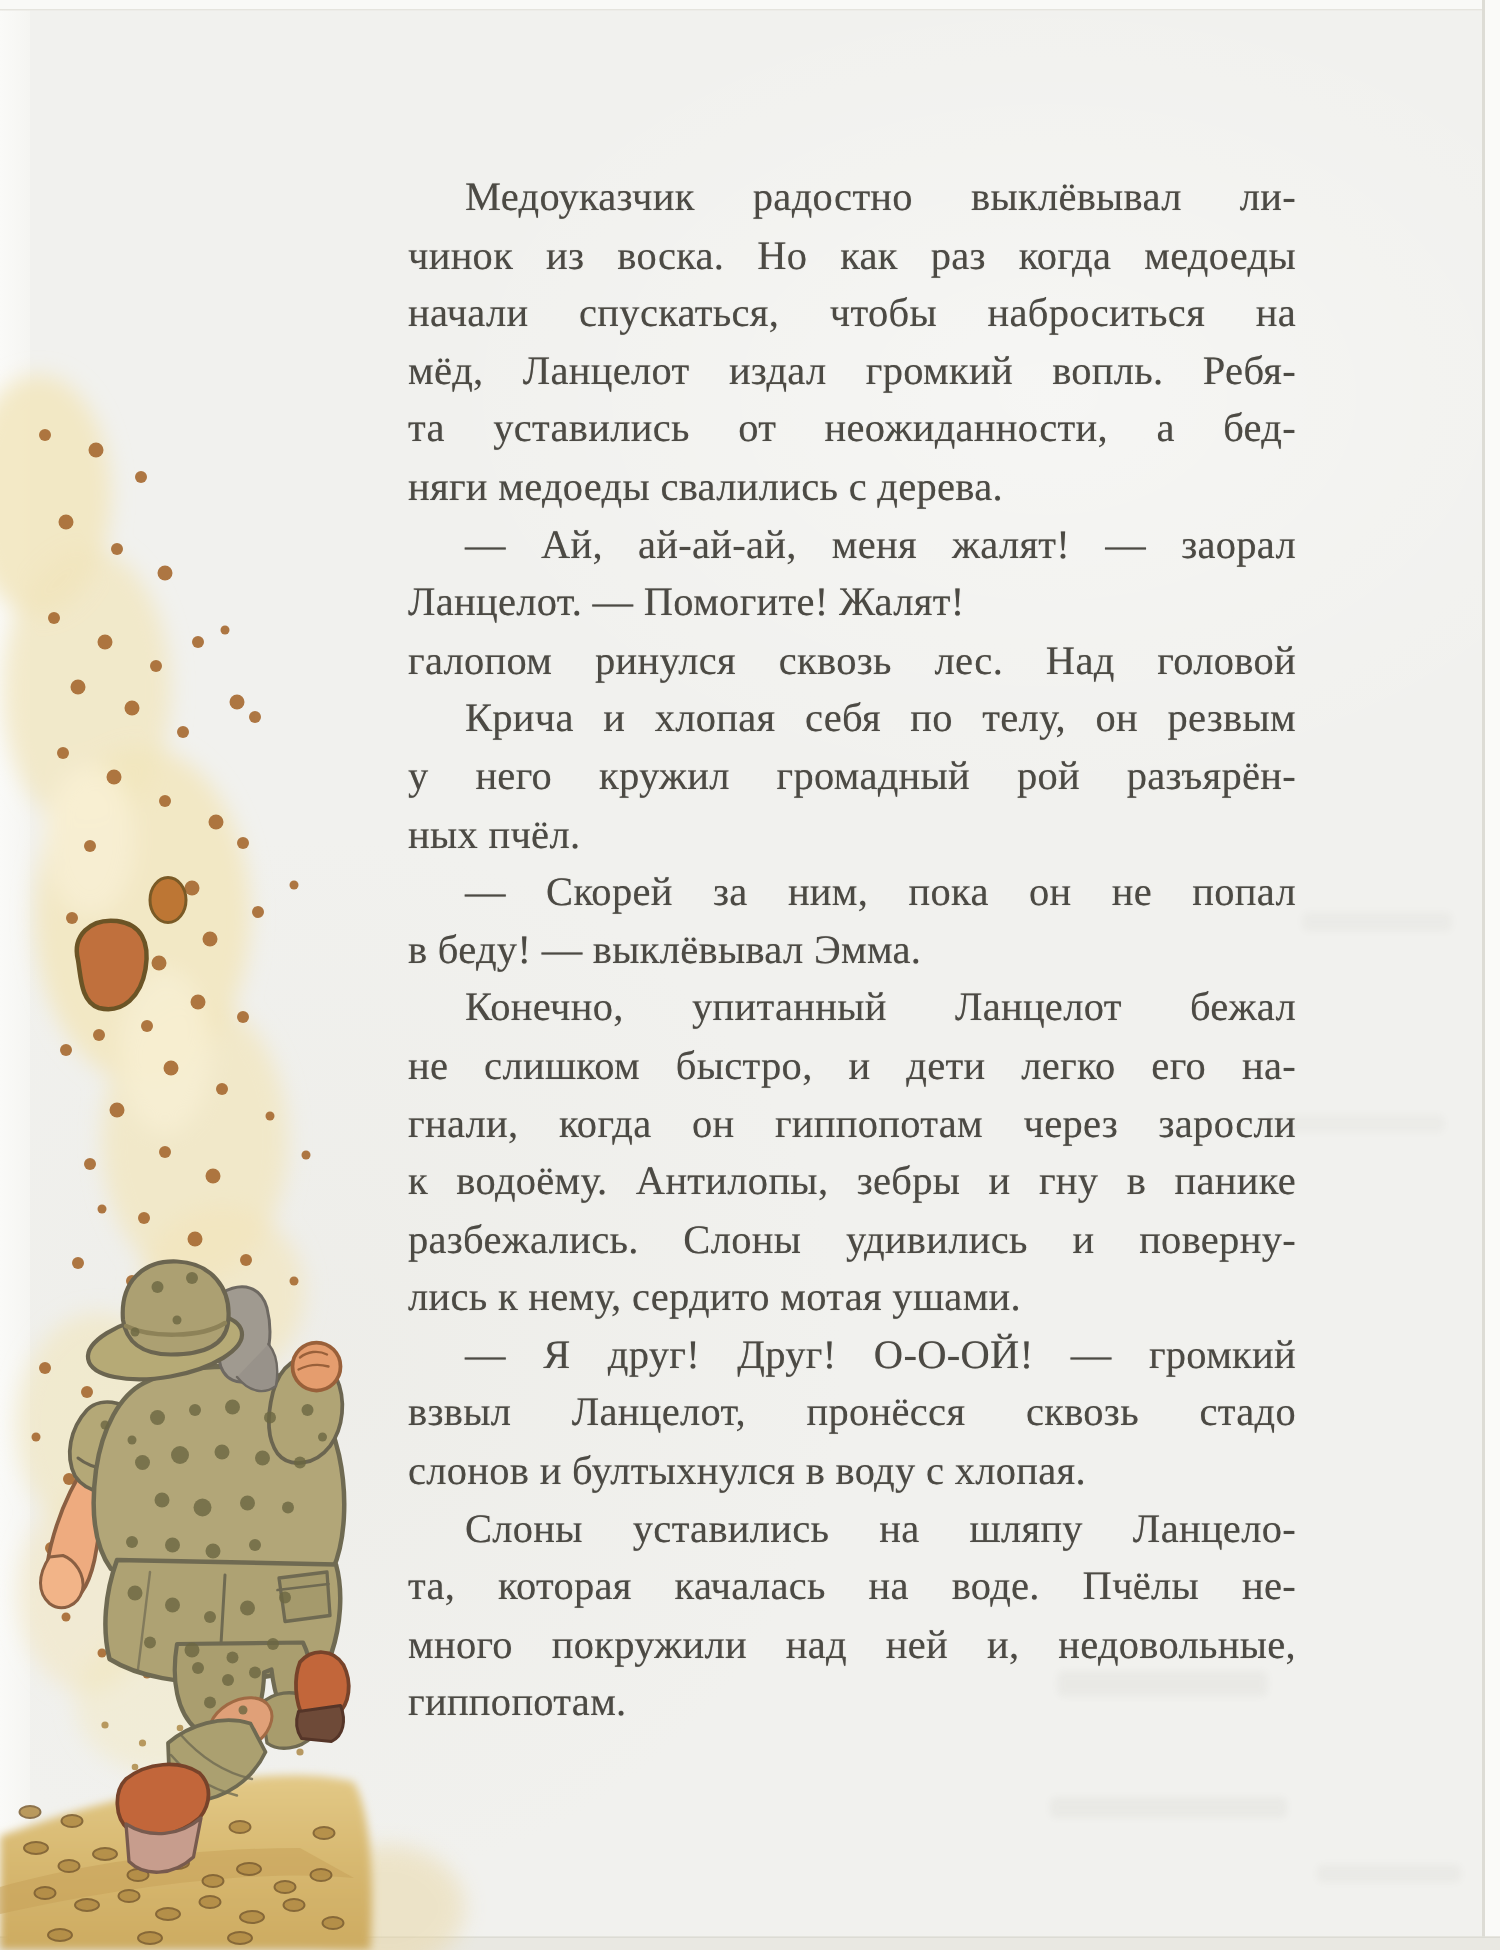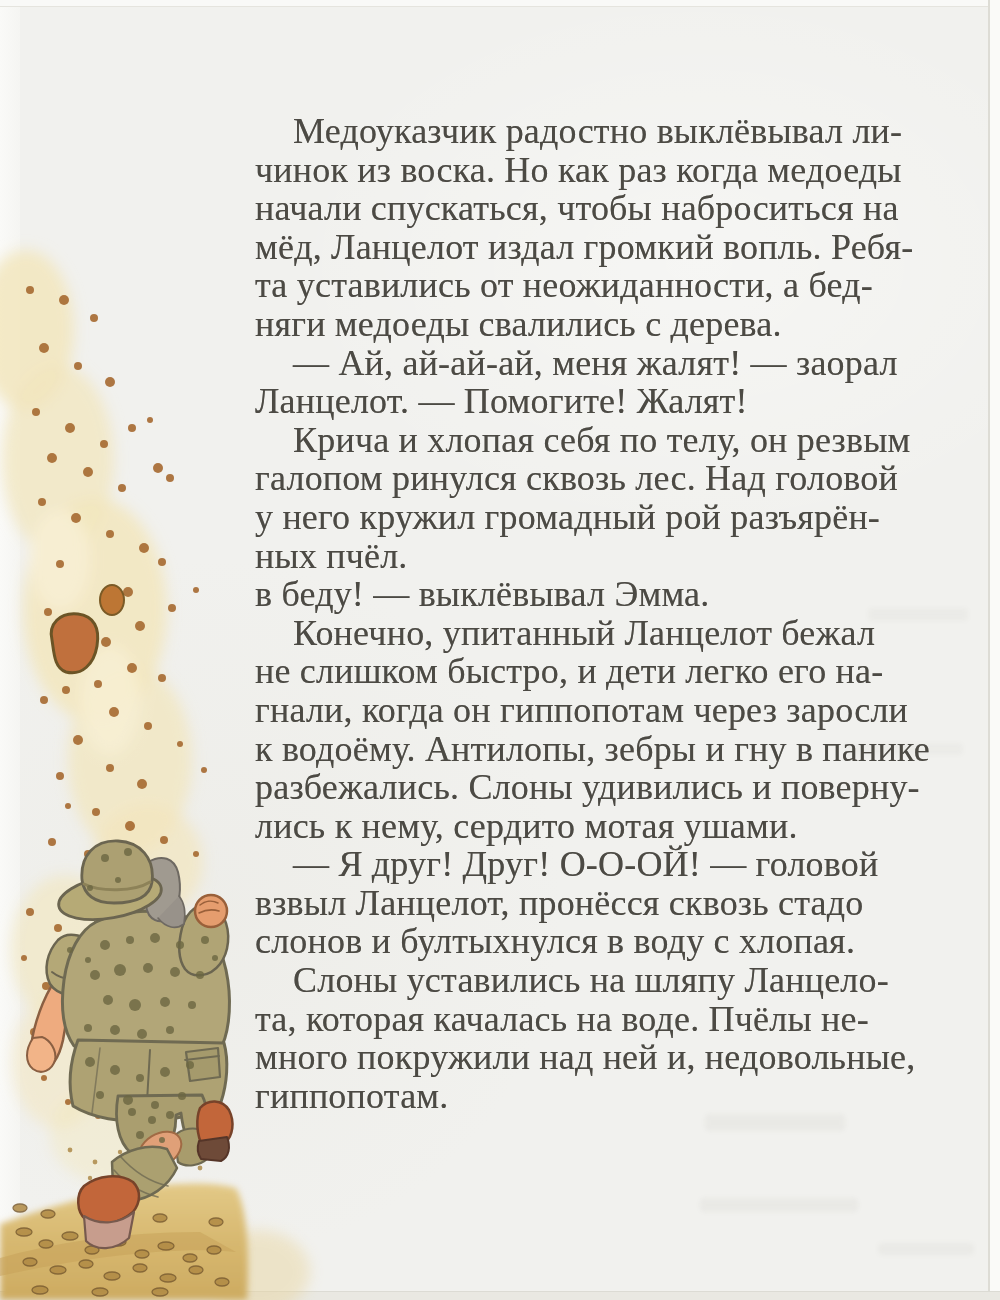--- a/index.html
+++ b/index.html
@@ -11,22 +11,22 @@
            radial-gradient(ellipse 600px 400px at 70% 20%, rgba(255,255,255,.35), rgba(255,255,255,0) 70%),
            radial-gradient(ellipse 500px 500px at 20% 70%, rgba(222,220,210,.18), rgba(222,220,210,0) 70%),
            #f1f1ee;}
   
   .edge-top{position:absolute;left:0;top:0;width:1000px;height:6px;background:#f9f9f7;border-bottom:1px solid #e5e4de;}
   .edge-left{position:absolute;left:0;top:0;width:20px;height:1300px;background:linear-gradient(90deg,#fafaf8,#f5f5f2);}
   .edge-right{position:absolute;left:988px;top:0;width:12px;height:1300px;background:#fafaf8;border-left:2px solid #dddcd5;}
   .edge-bottom{position:absolute;left:0;top:1291px;width:1000px;height:9px;background:#e9e8e2;border-top:1px solid #dcdbd4;}
 
   
-  .text-column{position:absolute;left:255px;top:112px;width:592px;z-index:3;
-               font-size:36px;line-height:38.6px;color:#4c4a44;letter-spacing:.2px;
+  .text-column{position:absolute;left:272px;top:112px;width:592px;z-index:3;
+               font-size:27px;line-height:38.6px;color:#4c4a44;letter-spacing:.2px;
                text-shadow:0 0 .5px rgba(76,74,68,.55);}
   .line{height:38.6px;white-space:nowrap;text-align:justify;text-align-last:justify;}
   .line.para-end{text-align-last:left;}
   .line.indent{padding-left:38px;}
 
   
   .illus{position:absolute;left:0;top:0;z-index:2;pointer-events:none;}
 
   
   .ghost{position:absolute;background:#6f6e60;opacity:.055;filter:blur(2.5px);border-radius:4px;z-index:1;}
@@ -274,32 +274,33 @@
 
   <div class="text-column">
       <div class="line indent">Медоуказчик радостно выклёвывал ли-</div>
       <div class="line">чинок из воска. Но как раз когда медоеды</div>
       <div class="line">начали спускаться, чтобы наброситься на</div>
       <div class="line">мёд, Ланцелот издал громкий вопль. Ребя-</div>
       <div class="line">та уставились от неожиданности, а бед-</div>
       <div class="line para-end">няги медоеды свалились с дерева.</div>
       <div class="line indent">— Ай, ай-ай-ай, меня жалят! — заорал</div>
       <div class="line para-end">Ланцелот. — Помогите! Жалят!</div>
+      <div class="line">галопом ринулся сквозь лес. Над головой</div>
       <div class="line indent">Крича и хлопая себя по телу, он резвым</div>
-      <div class="line">галопом ринулся сквозь лес. Над головой</div>
       <div class="line">у него кружил громадный рой разъярён-</div>
       <div class="line para-end">ных пчёл.</div>
+      <div class="line indent">— Скорей за ним, пока он не попал</div>
       <div class="line para-end">в беду! — выклёвывал Эмма.</div>
       <div class="line indent">Конечно, упитанный Ланцелот бежал</div>
       <div class="line">не слишком быстро, и дети легко его на-</div>
       <div class="line">гнали, когда он гиппопотам через заросли</div>
       <div class="line">к водоёму. Антилопы, зебры и гну в панике</div>
       <div class="line">разбежались. Слоны удивились и поверну-</div>
       <div class="line para-end">лись к нему, сердито мотая ушами.</div>
-      <div class="line indent">— Я друг! Друг! О-О-ОЙ! — головой</div>
+      <div class="line indent">— Я друг! Друг! О-О-ОЙ! — громкий</div>
       <div class="line">взвыл Ланцелот, пронёсся сквозь стадо</div>
       <div class="line para-end">слонов и бултыхнулся в воду с хлопая.</div>
       <div class="line indent">Слоны уставились на шляпу Ланцело-</div>
       <div class="line">та, которая качалась на воде. Пчёлы не-</div>
       <div class="line">много покружили над ней и, недовольные,</div>
       <div class="line para-end">гиппопотам.</div>
     </div>
 
   <div class="ghost g1"></div>
   <div class="ghost g2"></div>

